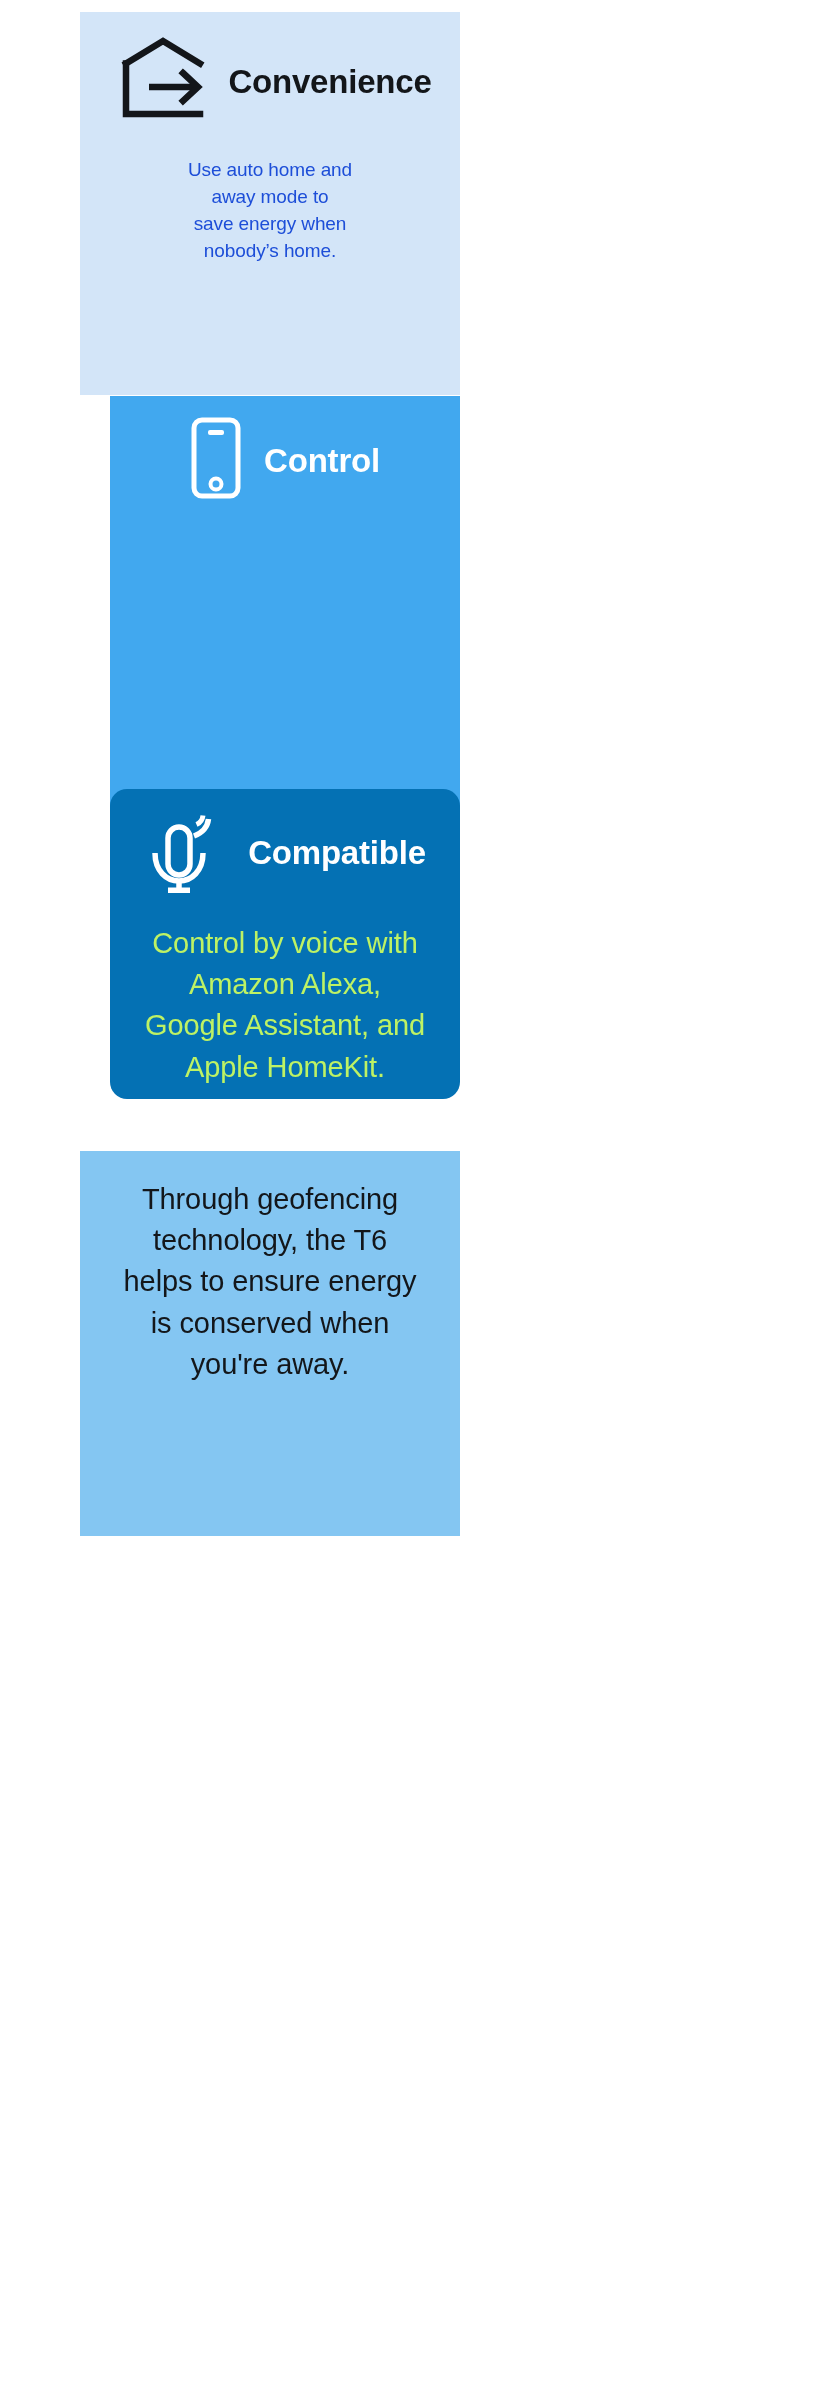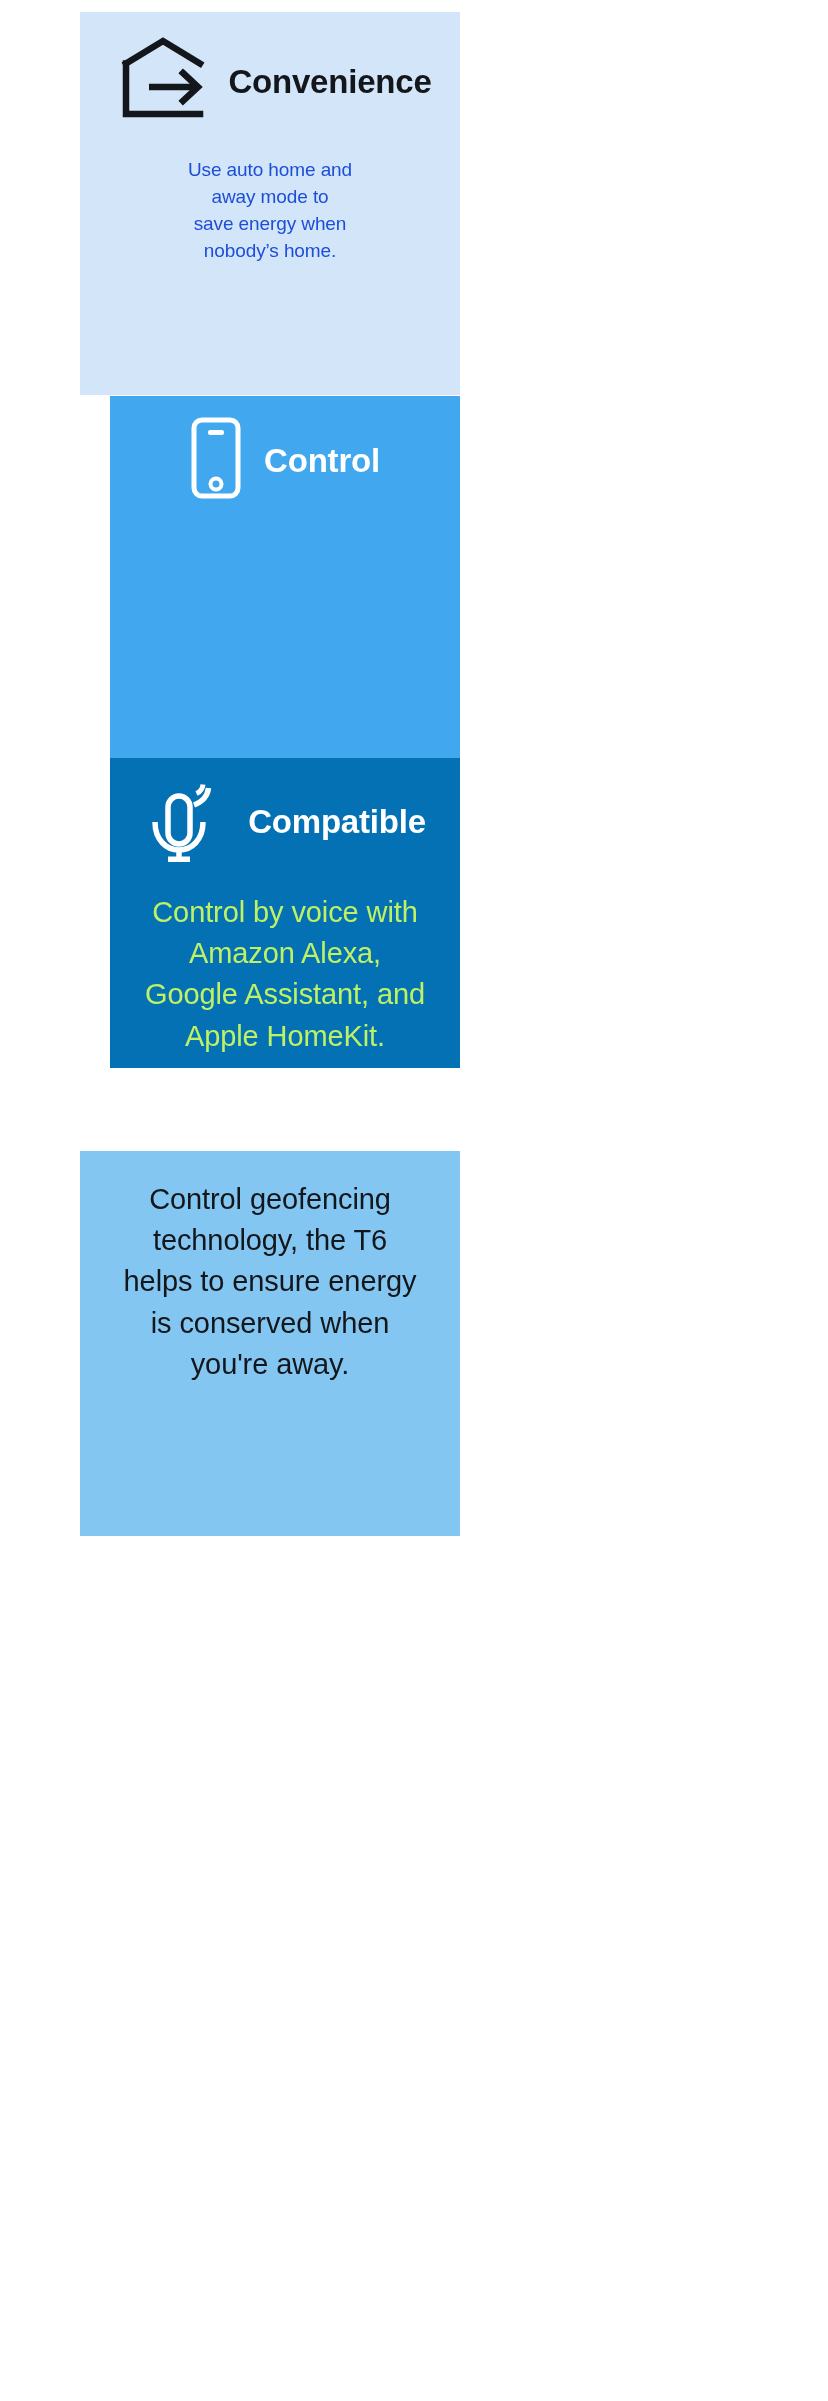--- a/index.html
+++ b/index.html
@@ -103,24 +103,25 @@
   #panel-control .panel-body {
     color: #ffffff;
     font-size: 29px;
     margin-top: 33px;
     width: 320px;
   }
 
   
   #panel-compatible {
     left: 110px;
-    top: 758px;
+    top: 789px;
     width: 350px;
     height: 310px;
     background: #0471b4;
+    border-radius: 17px;
   }
   #panel-compatible .panel-head {
     margin-top: 18px;
   }
   #panel-compatible .panel-title {
     color: #ffffff;
     font-size: 33px;
     margin-left: 20px;
   }
   #panel-compatible .panel-body {
@@ -212,20 +213,20 @@
       </span>
       <span class="panel-title">Compatible</span>
     </div>
     <p class="panel-body">Control by voice with
 Amazon Alexa,
 Google Assistant, and
 Apple HomeKit.</p>
   </section>
 
   <section class="panel" id="panel-save-energy">
-    <p class="panel-body">Control geofencing
+    <p class="panel-body">Through geofencing
 technology, the T6
 helps to ensure energy
 is conserved when
 you're away.</p>
   </section>
 
 </div>
 
 </body></html>

